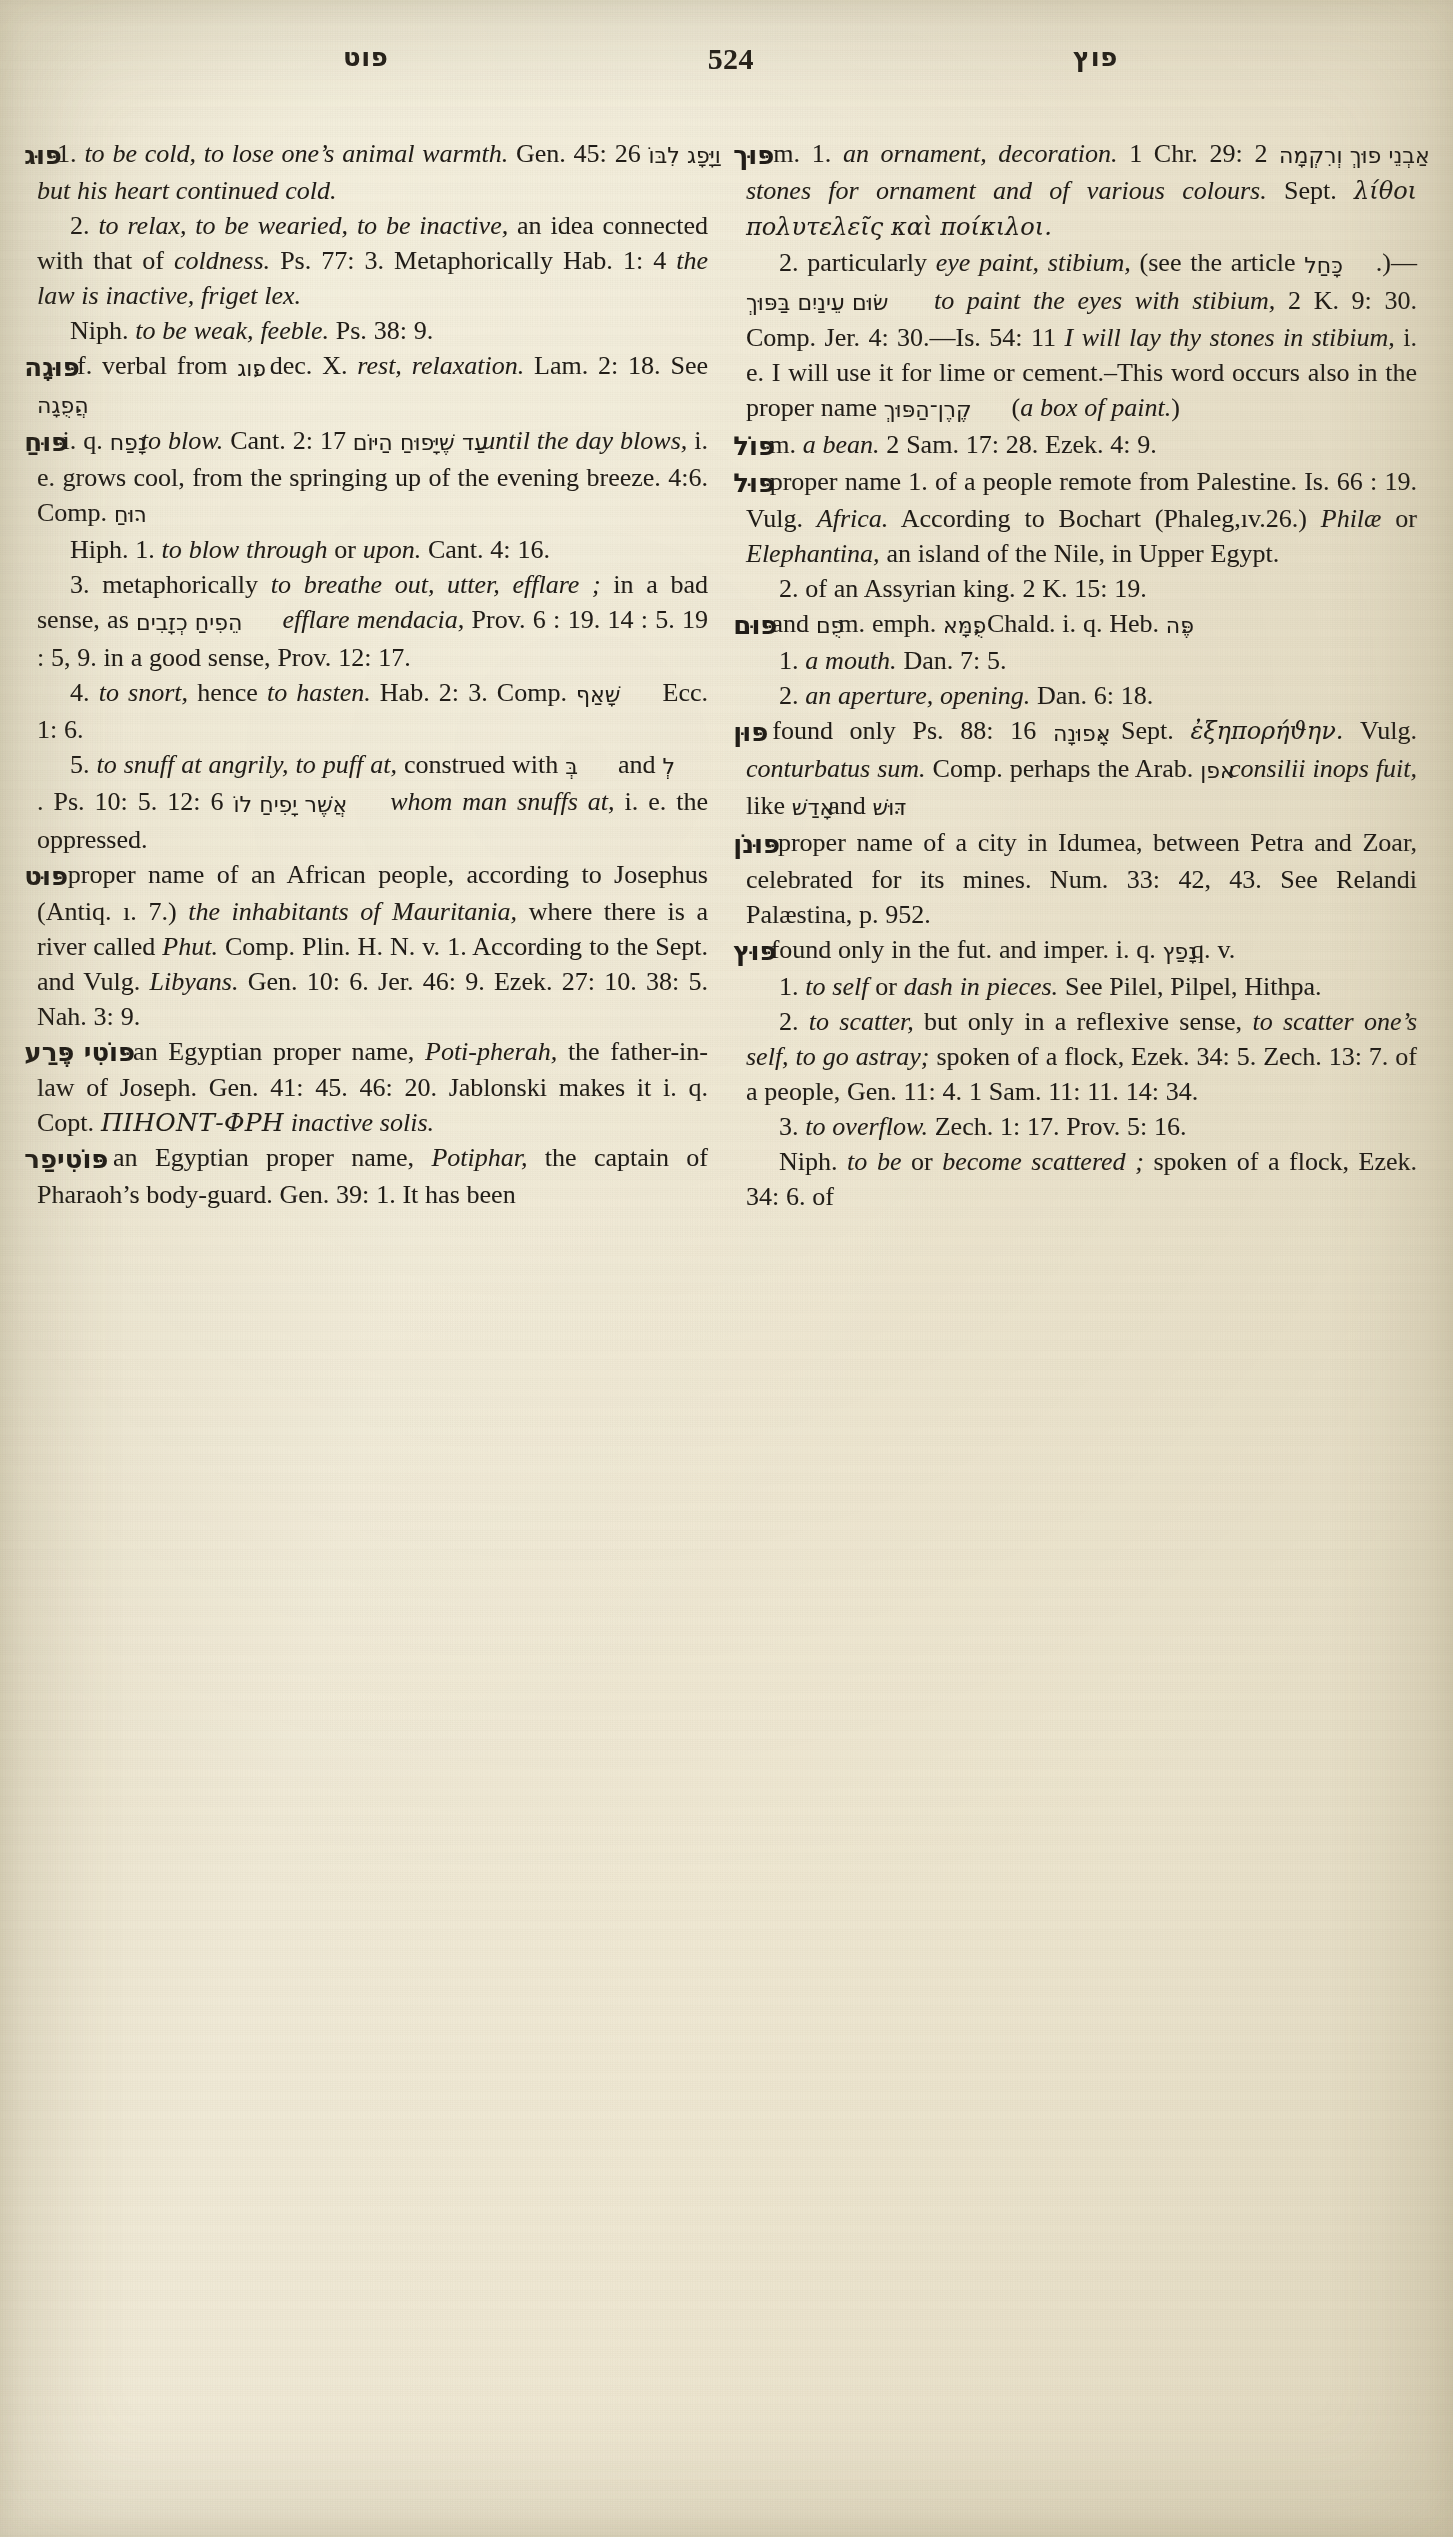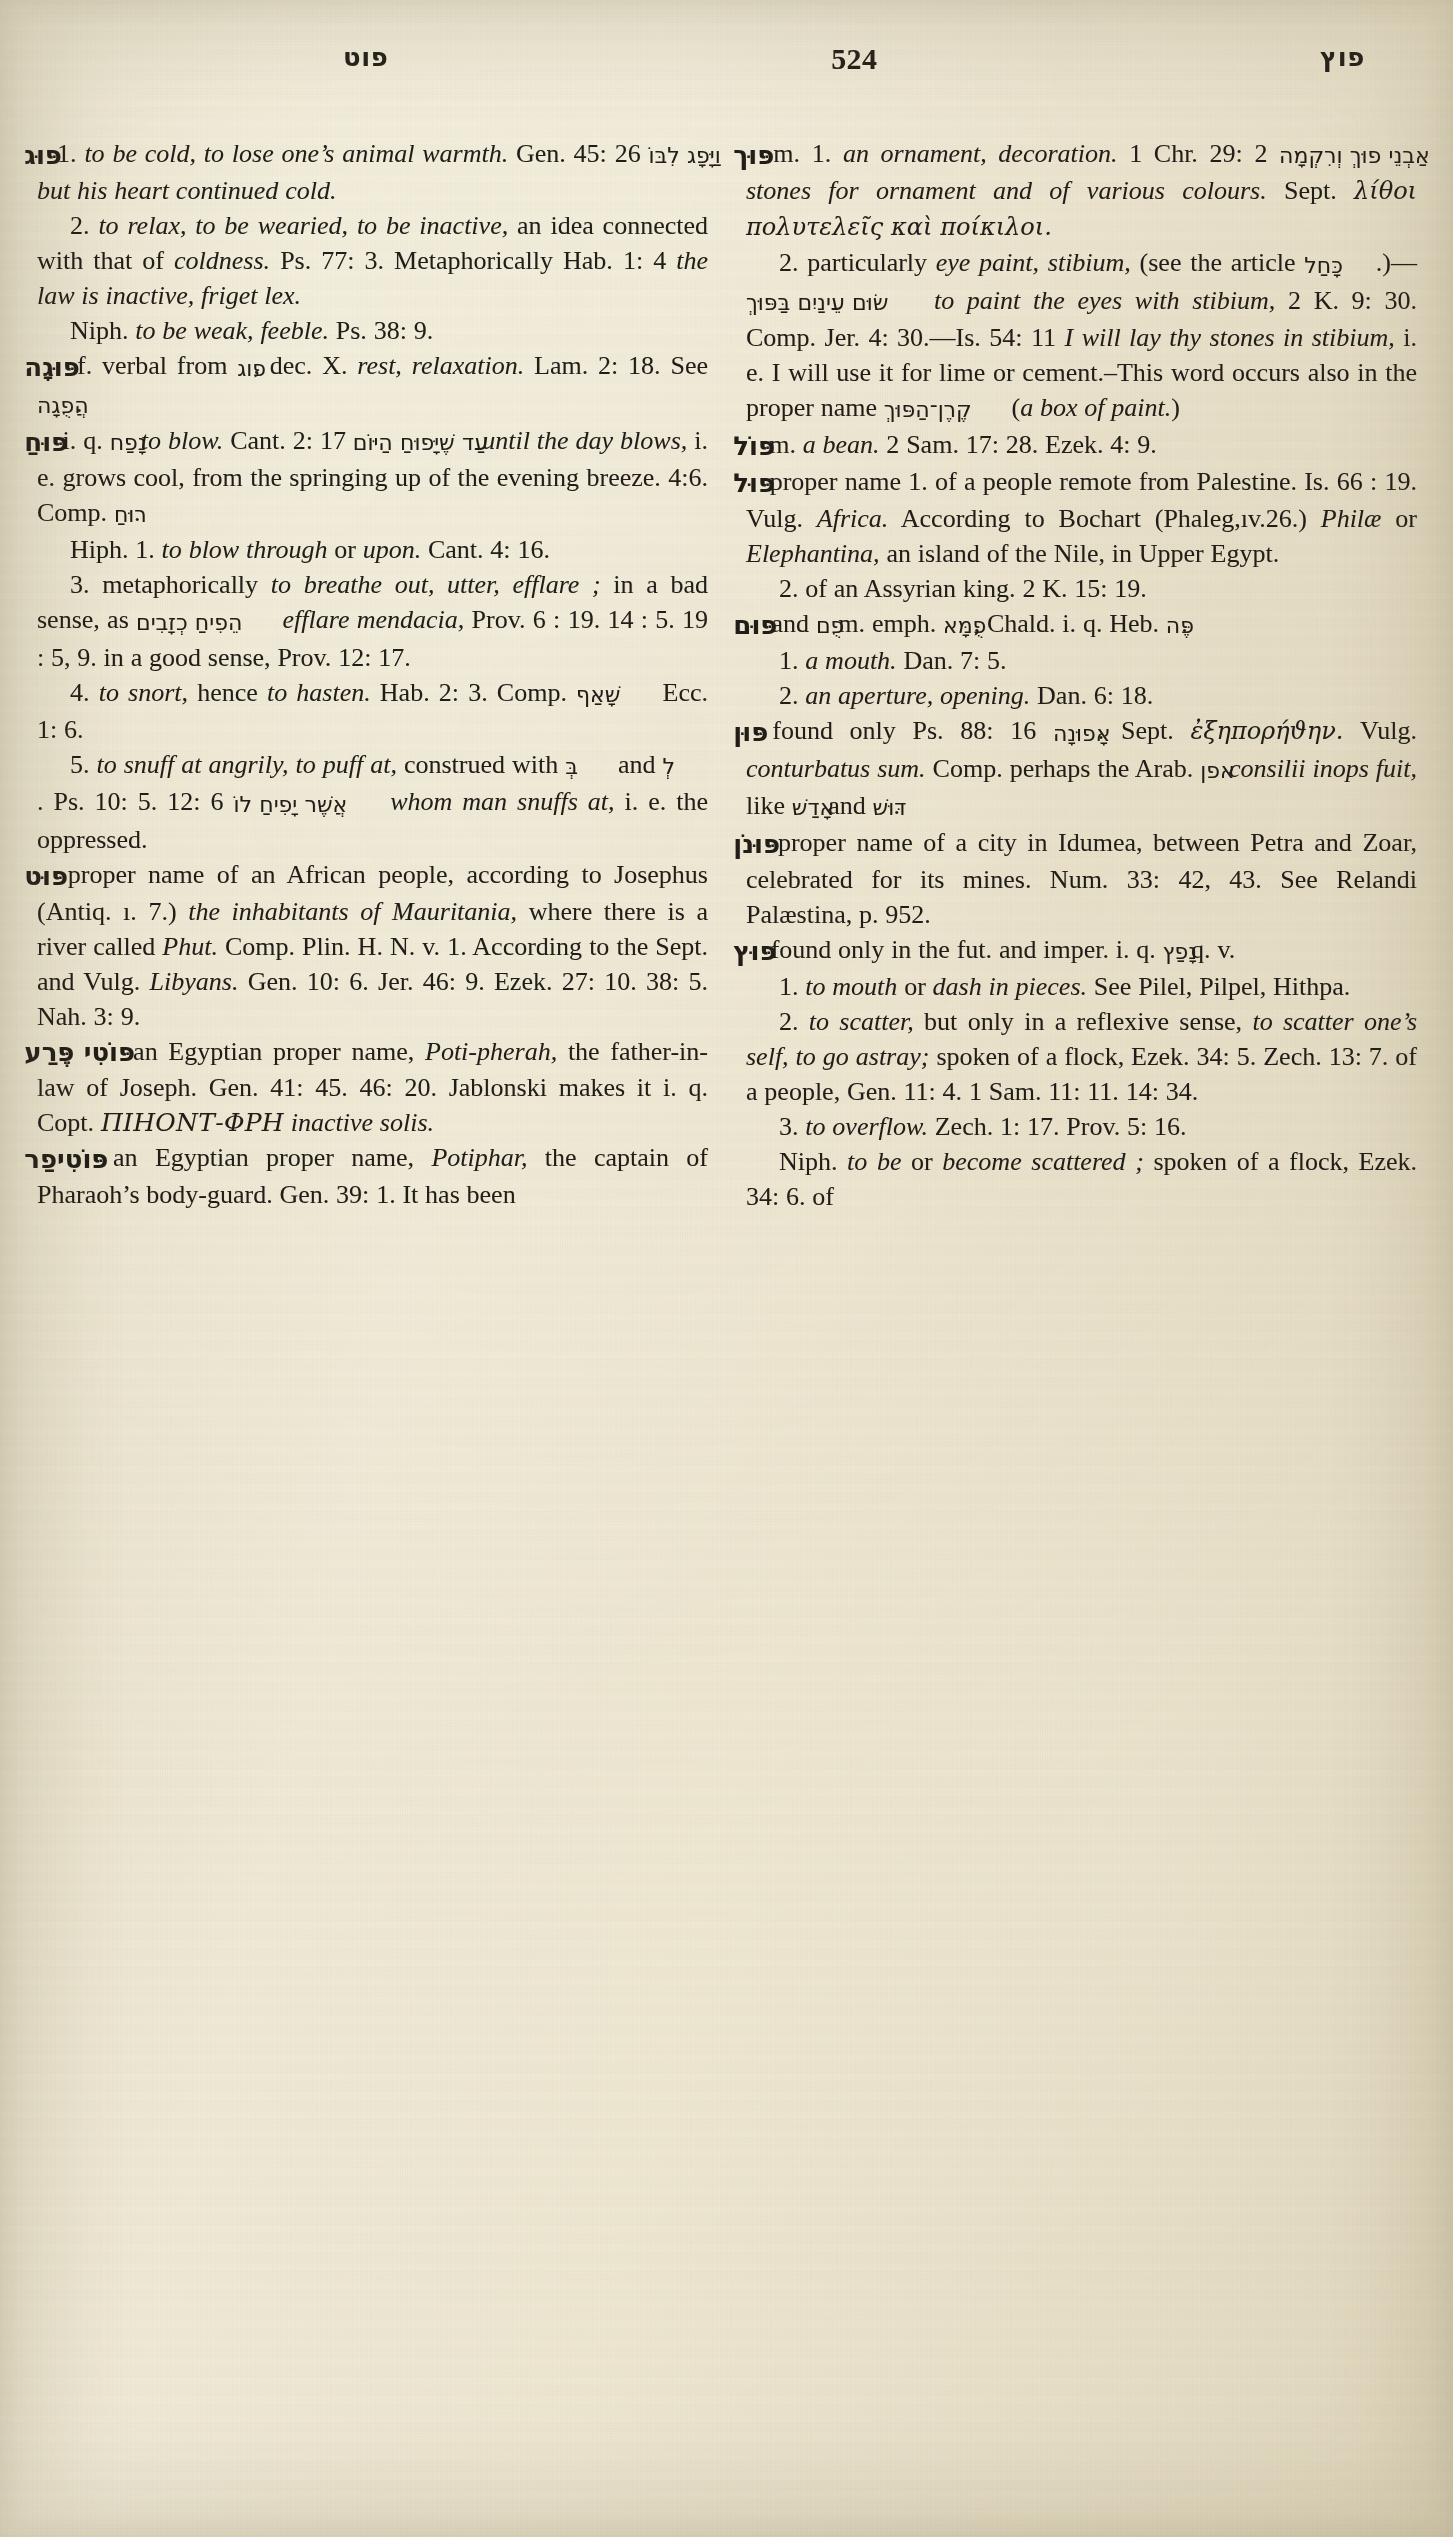--- a/index.html
+++ b/index.html
@@ -55,21 +55,21 @@
   }
   .rh-heb {
     font-family: "DejaVu Sans", sans-serif;
     font-size: 26px;
     font-weight: 700;
     letter-spacing: 0.6px;
     line-height: 1;
     direction: rtl;
   }
   #rh-left { margin-left: 254px; }
-  #rh-right { }
+  #rh-right { margin-right: 247px; }
   #rh-page {
     font-size: 30px;
     font-weight: 700;
     line-height: 1;
     letter-spacing: 0.3px;
   }
   
   #cols {
     position: absolute;
     top: 136px;
@@ -157,21 +157,21 @@
         <p class="p">2. particularly <span class="it">eye paint, stibium,</span> (see the article <span class="heb sm">כָּחַל</span>.)—<span class="heb sm">שׂוּם עֵינַיִם בַּפּוּךְ</span> <span class="it">to paint the eyes with stibium,</span> 2 K. 9: 30. Comp. Jer. 4: 30.—Is. 54: 11 <span class="it">I will lay thy stones in stibium,</span> i. e. I will use it for lime or cement.–This word occurs also in the proper name <span class="heb sm">קֶרֶן־הַפּוּךְ</span> (<span class="it">a box of paint.</span>)</p>
         <p class="p hang"><span class="heb lem">פּוֹל</span> m. <span class="it">a bean.</span> 2 Sam. 17: 28. Ezek. 4: 9.</p>
         <p class="p hang"><span class="heb lem">פּוּל</span> proper name 1. of a people remote from Palestine. Is. 66 : 19. Vulg. <span class="it">Africa.</span> According to Bochart (Phaleg,ıv.26.) <span class="it">Philæ</span> or <span class="it">Elephantina,</span> an island of the Nile, in Upper Egypt.</p>
         <p class="p">2. of an Assyrian king. 2 K. 15: 19.</p>
         <p class="p hang"><span class="heb lem">פּוּם</span> and <span class="heb sm">פֻם</span> m. emph. <span class="heb sm">פֻמָּא</span>, Chald. i. q. Heb. <span class="heb sm">פֶּה</span>.</p>
         <p class="p">1. <span class="it">a mouth.</span> Dan. 7: 5.</p>
         <p class="p">2. <span class="it">an aperture, opening.</span> Dan. 6: 18.</p>
         <p class="p hang"><span class="heb lem">פּוּן</span> found only Ps. 88: 16 <span class="heb sm">אָפוּנָה</span>. Sept. <span class="gk">ἐξηπορήϑην.</span> Vulg. <span class="it">conturbatus sum.</span> Comp. perhaps the Arab. <span class="heb sm">אפן</span> <span class="it">consilii inops fuit,</span> like <span class="heb sm">אָדַשׁ</span> and <span class="heb sm">דּוּשׁ</span>.</p>
         <p class="p hang"><span class="heb lem">פּוּנֹן</span> proper name of a city in Idumea, between Petra and Zoar, celebrated for its mines. Num. 33: 42, 43. See Relandi Palæstina, p. 952.</p>
         <p class="p hang"><span class="heb lem">פּוּץ</span> found only in the fut. and imper. i. q. <span class="heb sm">נָפַץ</span> q. v.</p>
-        <p class="p">1. <span class="it">to mouth</span> or <span class="it">dash in pieces.</span> See Pilel, Pilpel, Hithpa.</p>
+        <p class="p">1. <span class="it">to self</span> or <span class="it">dash in pieces.</span> See Pilel, Pilpel, Hithpa.</p>
         <p class="p">2. <span class="it">to scatter,</span> but only in a reflexive sense, <span class="it">to scatter one’s self, to go astray;</span> spoken of a flock, Ezek. 34: 5. Zech. 13: 7. of a people, Gen. 11: 4. 1 Sam. 11: 11. 14: 34.</p>
         <p class="p">3. <span class="it">to overflow.</span> Zech. 1: 17. Prov. 5: 16.</p>
         <p class="p">Niph. <span class="it">to be</span> or <span class="it">become scattered ;</span> spoken of a flock, Ezek. 34: 6. of</p>
       </div>
   </div>
 
   <div id="grain"></div>
   <div id="vignette"></div>
 </div>
 

